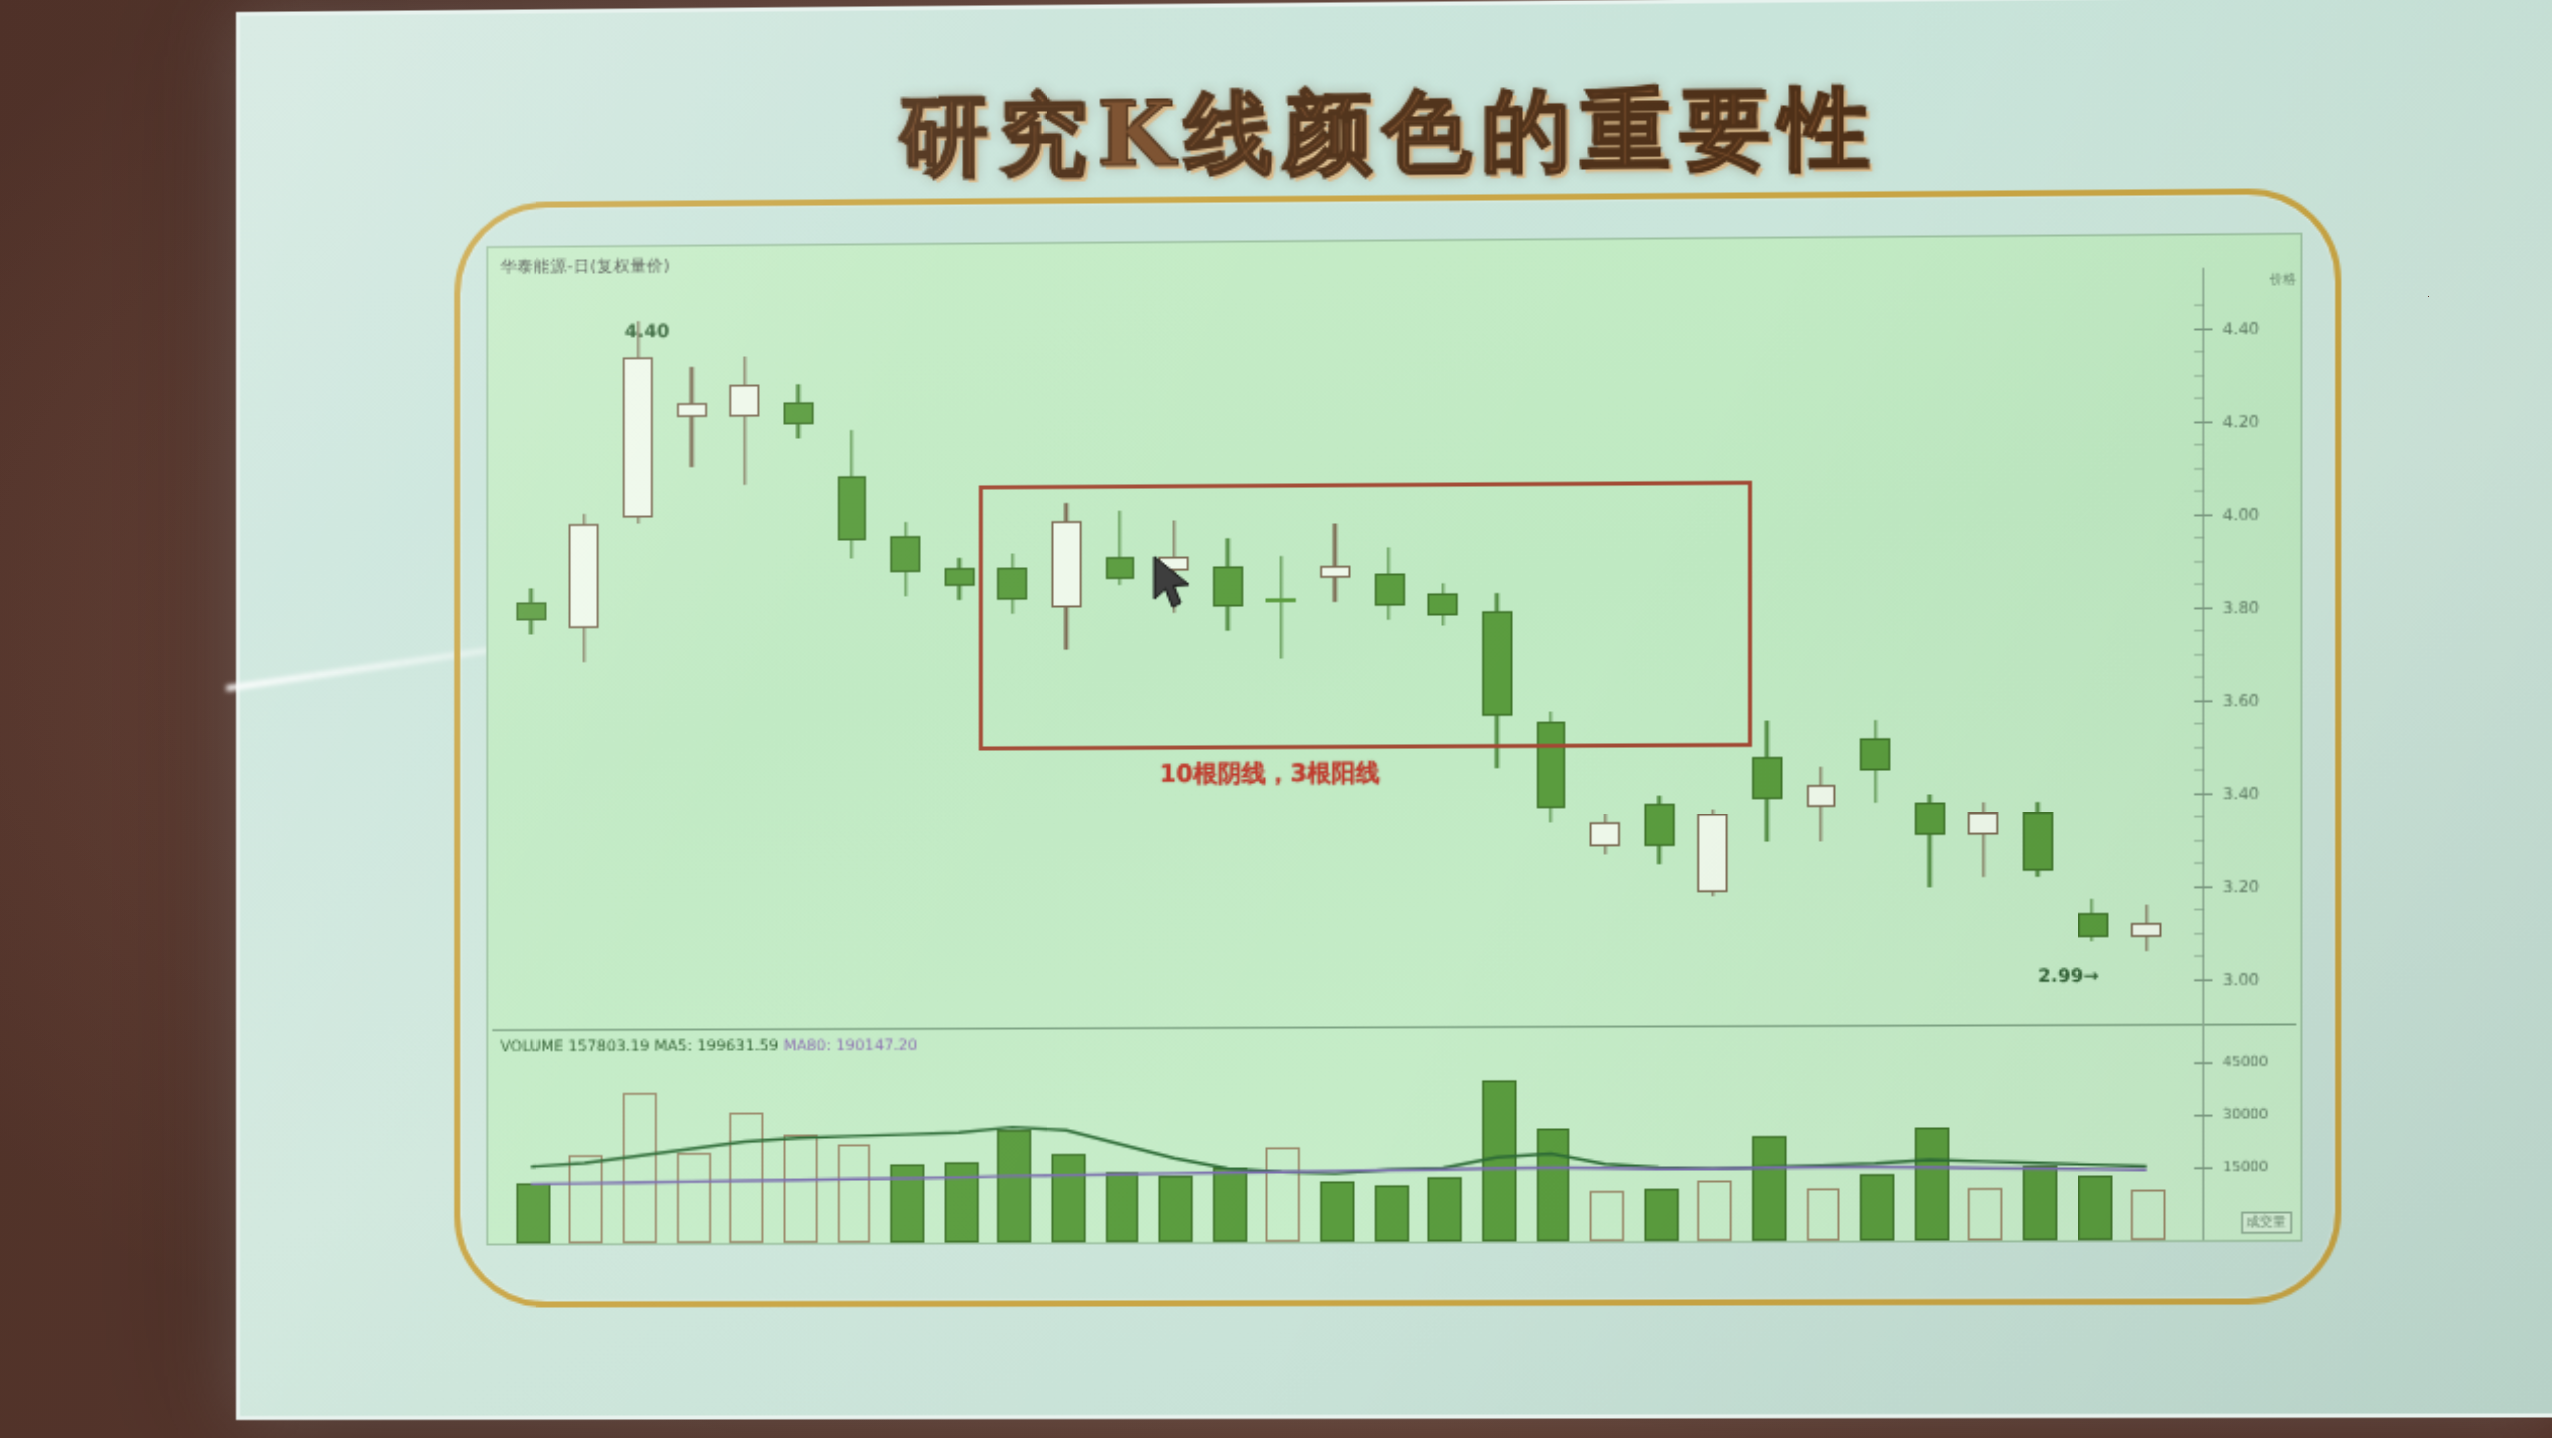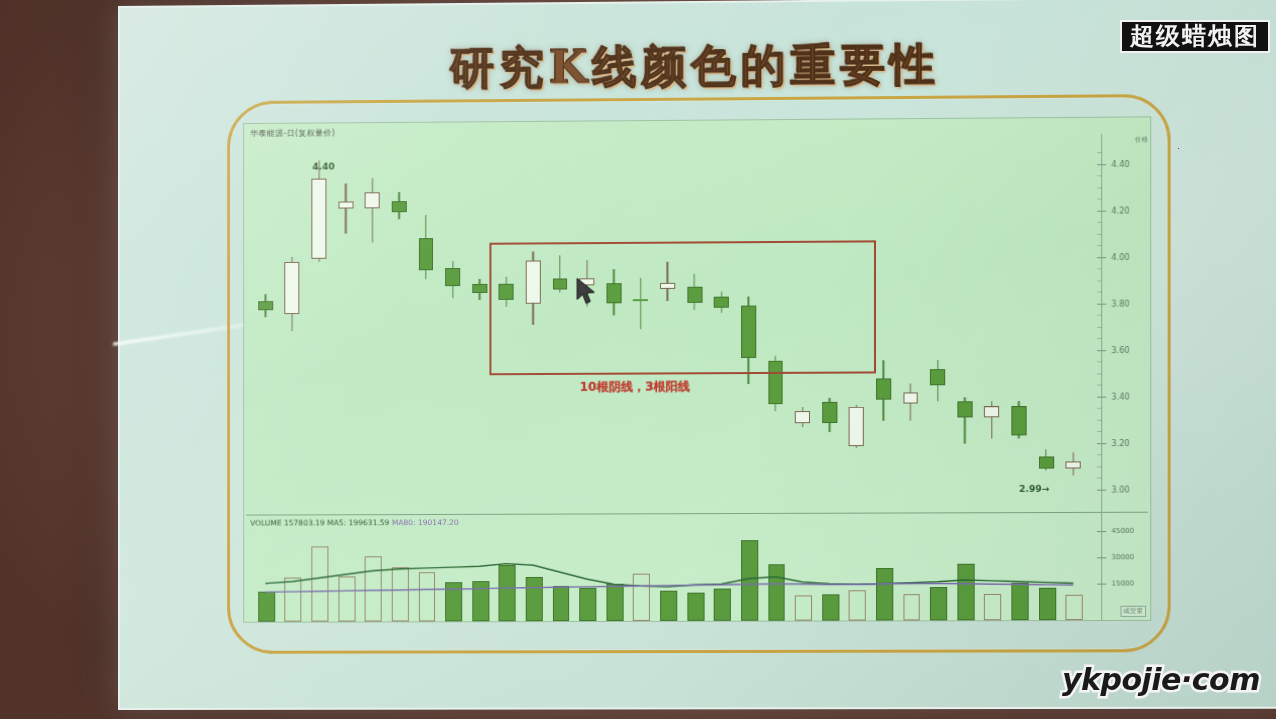--- a/index.html
+++ b/index.html
@@ -356,16 +356,14 @@
 
       <div class="cursor" id="cursor" style="left: 330px; top: 155px;">
         <svg width="22" height="30" viewBox="0 0 22 30">
           <path d="M1,1 L1,22 L6.5,17 L10,26 L14,24 L10.5,15.5 L18,15 Z" fill="#3a3a3a" stroke="#111" stroke-width="1"></path>
         </svg>
       </div>
 
     </div>
   </div>
 
-  <div class="wm-tr">超级蜡烛图</div>
-  <div class="wm-br">ykpojie·com</div>
 
 </div>
 
 </body></html>

